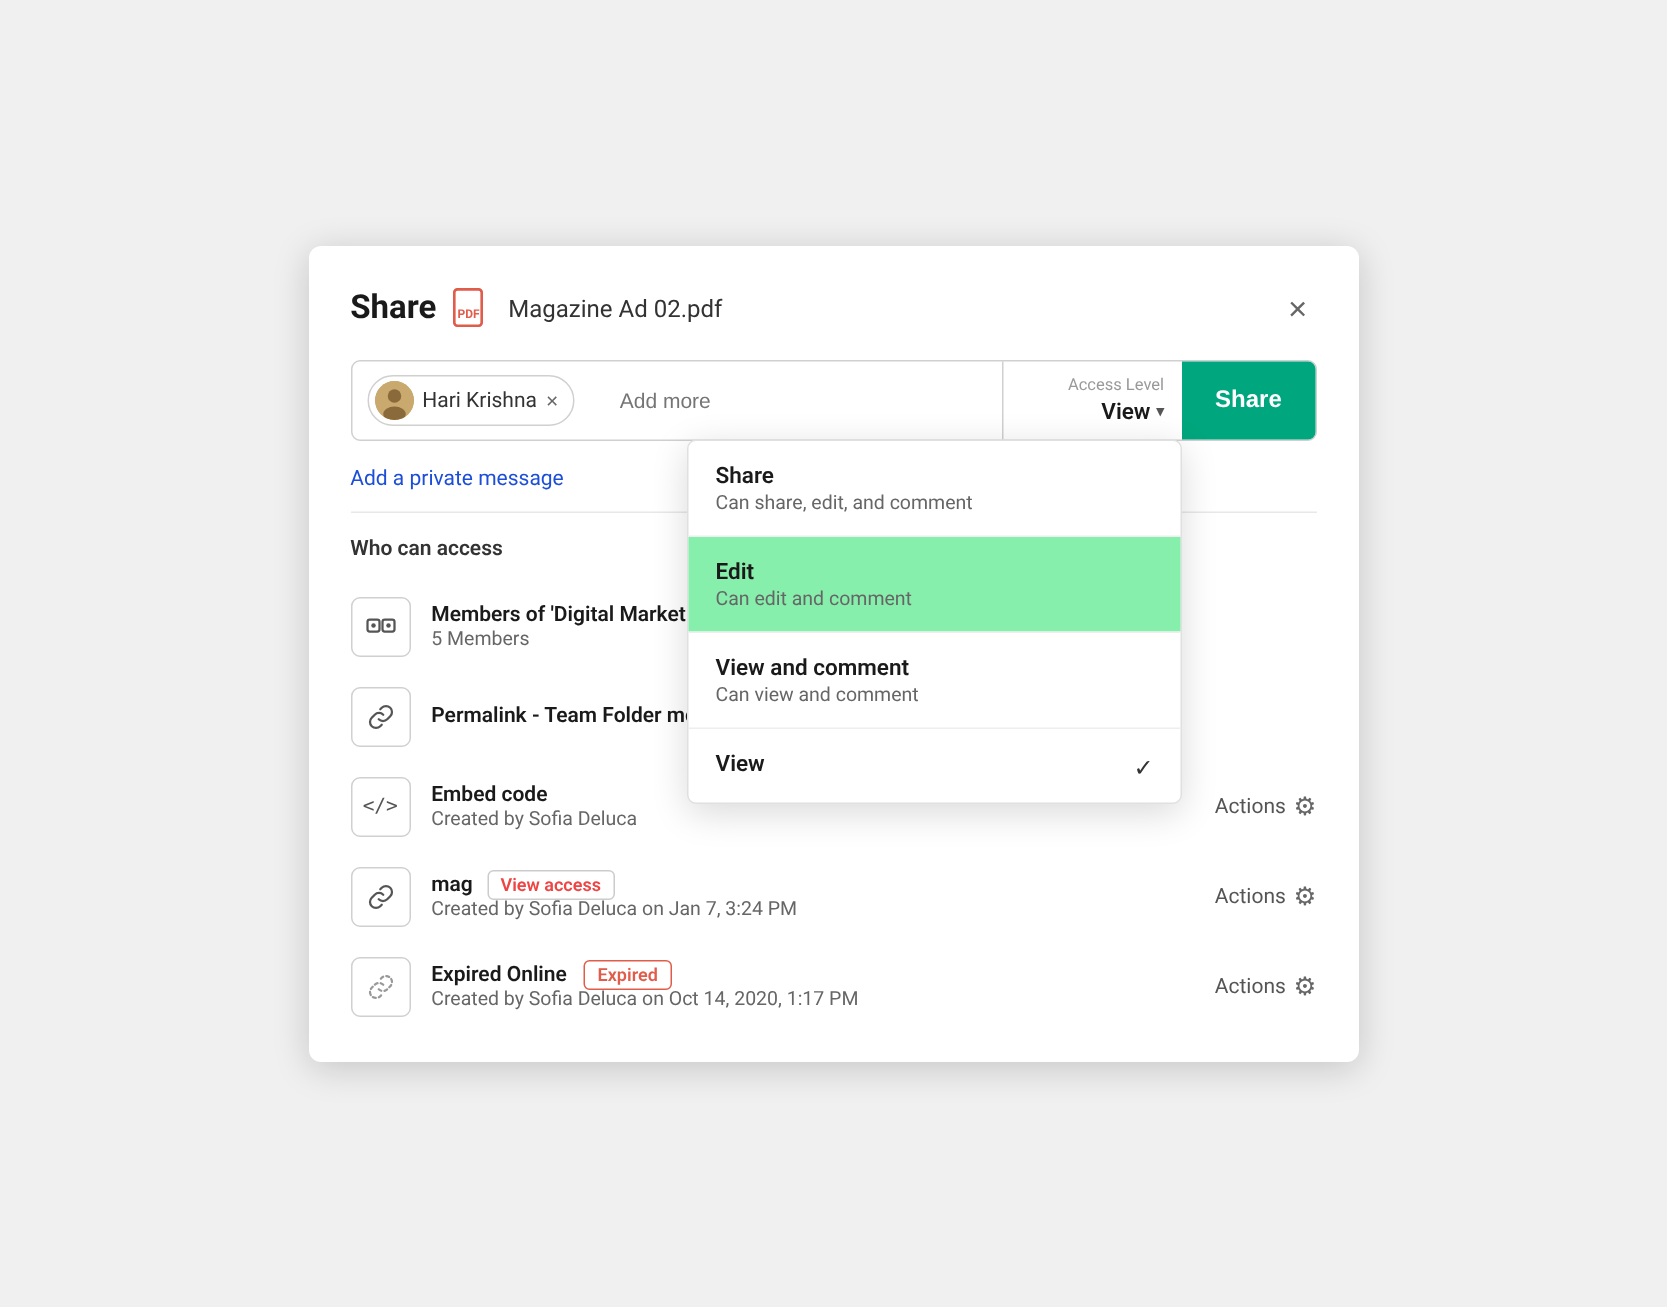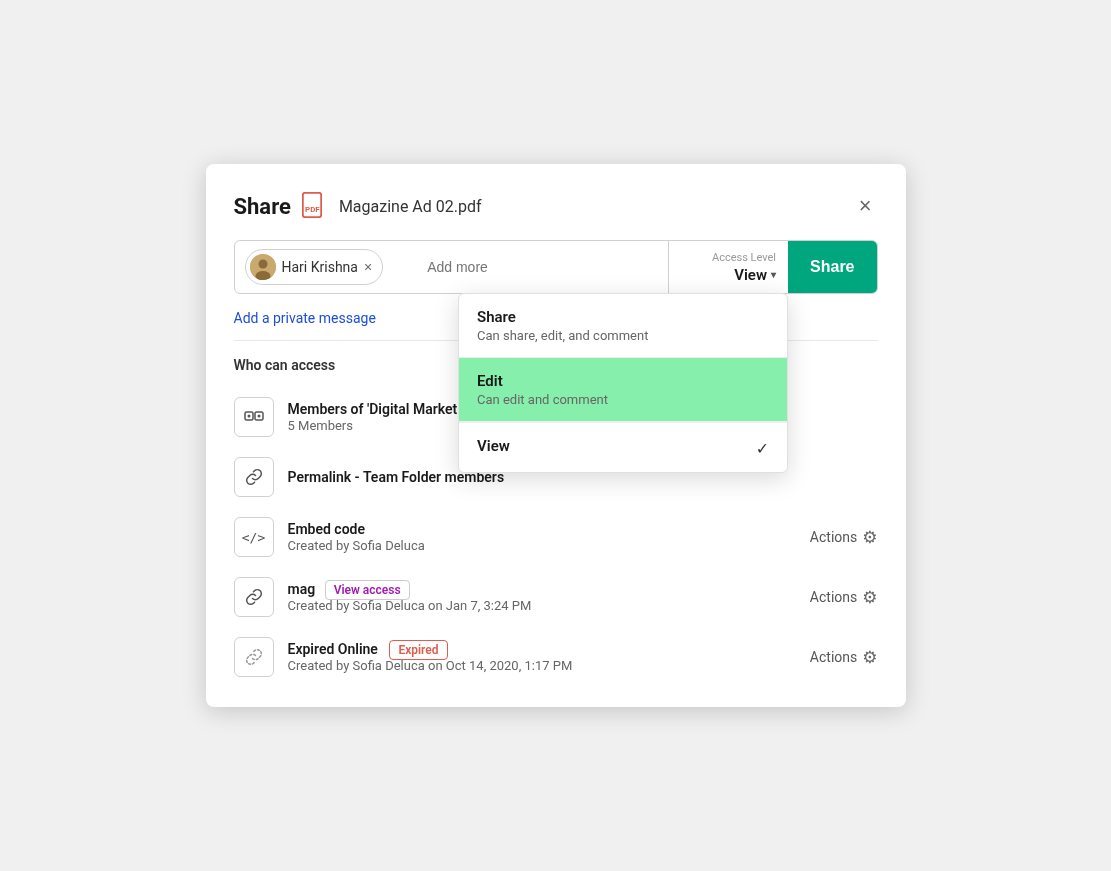--- a/index.html
+++ b/index.html
@@ -60,24 +60,25 @@
       display: flex;
       align-items: stretch;
       border: 1px solid #d0d0d0;
       border-radius: 6px;
       margin-bottom: 14px;
       position: relative;
       overflow: visible;
     }
     .recipients-area {
       display: flex;
+      align-items: center;
       flex: 1;
       padding: 8px 10px;
       flex-wrap: wrap;
-      gap: 20px;
+      gap: 6px;
       min-height: 52px;
     }
     .recipient-chip {
       display: flex;
       align-items: center;
       gap: 6px;
       background: #fff;
       border: 1px solid #d0d0d0;
       border-radius: 20px;
       padding: 3px 10px 3px 4px;
@@ -221,21 +222,21 @@
     .gear-icon {
       font-size: 17px;
       color: #666;
     }
     .badge-view {
       background: #fff;
       border: 1px solid #ccc;
       border-radius: 4px;
       padding: 2px 8px;
       font-size: 12px;
-      color: #a21caf;
+      color: #ef4444;
       margin-left: 6px;
     }
     .badge-expired {
       background: #fff;
       border: 1.5px solid #e05c4b;
       border-radius: 4px;
       padding: 2px 8px;
       font-size: 12px;
       color: #e05c4b;
       margin-left: 8px;
@@ -338,20 +339,26 @@
         <hr class="dropdown-divider">
 
         <div class="dropdown-item active">
           <div class="dropdown-item-text">
             <div class="dropdown-item-title">Edit</div>
             <div class="dropdown-item-sub">Can edit and comment</div>
           </div>
         </div>
         <hr class="dropdown-divider">
 
+        <div class="dropdown-item">
+          <div class="dropdown-item-text">
+            <div class="dropdown-item-title">View and comment</div>
+            <div class="dropdown-item-sub">Can view and comment</div>
+          </div>
+        </div>
         <hr class="dropdown-divider">
 
         <div class="dropdown-item">
           <div class="dropdown-item-text">
             <div class="dropdown-item-title">View</div>
           </div>
           <span class="dropdown-check">✓</span>
         </div>
       </div>
     </div>

